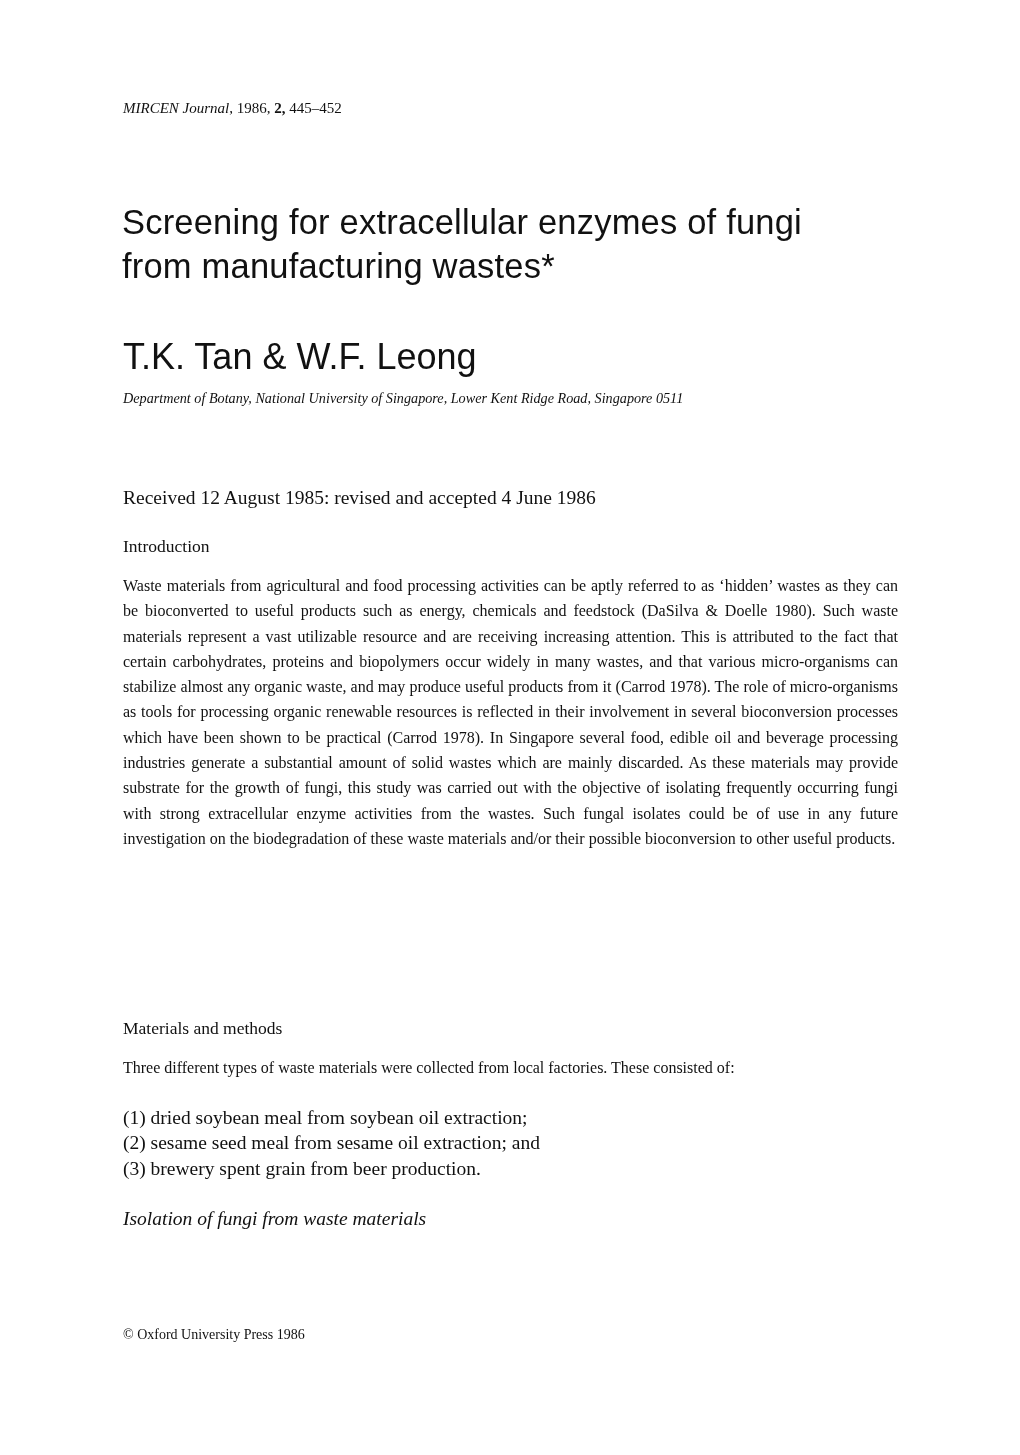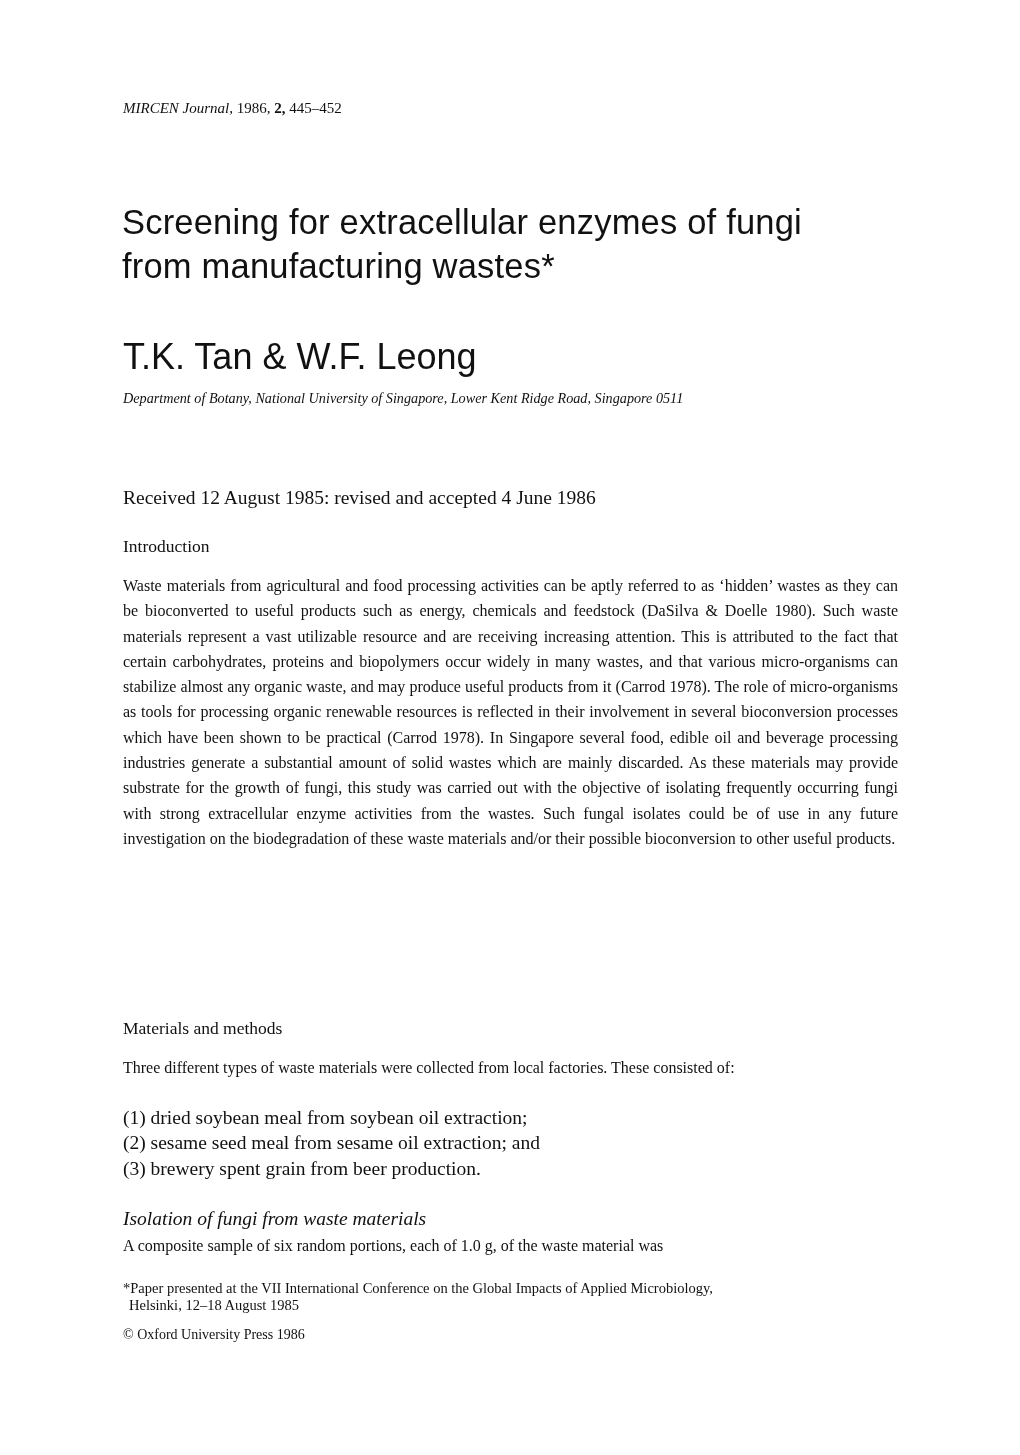--- a/index.html
+++ b/index.html
@@ -58,22 +58,17 @@
   <div class="heading h-methods serif">Materials and methods</div>
   <p class="para p-methods serif">Three different types of waste materials were collected from local factories. These consisted of:</p>
 
   <ul class="list serif">
     <li>(1) dried soybean meal from soybean oil extraction;</li>
     <li>(2) sesame seed meal from sesame oil extraction; and</li>
     <li>(3) brewery spent grain from beer production.</li>
   </ul>
 
   <div class="subheading serif">Isolation of fungi from waste materials</div>
-  <p class="para p-isolation serif" style="text-align:left;">A composite sample of six random portions, each of 1.0 g, of the waste material was</p>
 
-  <div class="footnote serif">
-    <span>*Paper presented at the VII International Conference on the Global Impacts of Applied Microbiology,</span>
-    <span class="cont">Helsinki, 12–18 August 1985</span>
-  </div>
 
   <div class="copyright serif">© Oxford University Press 1986</div>
 
 </div>
 
 </body></html>

